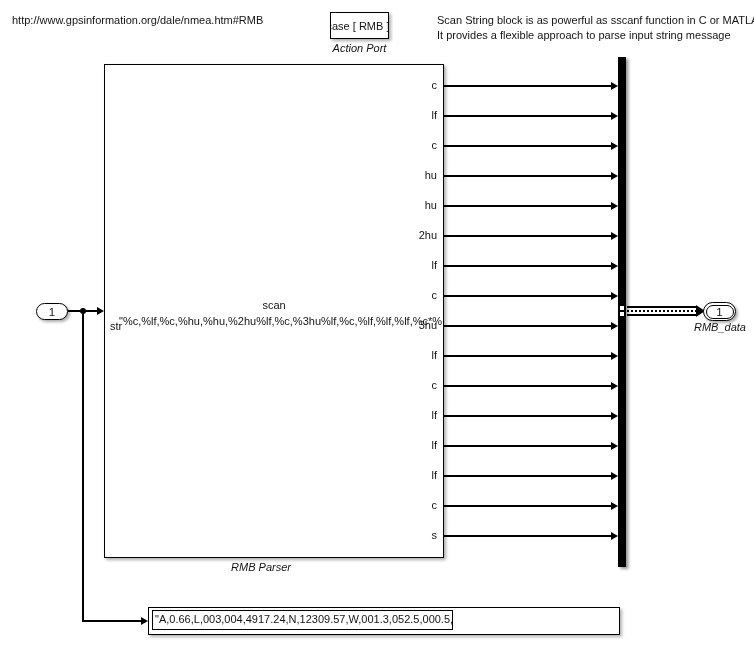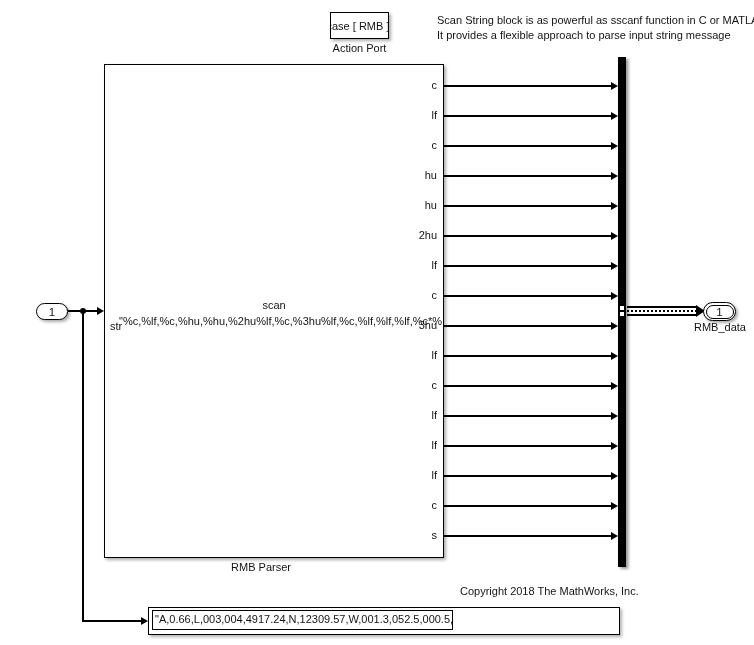--- a/index.html
+++ b/index.html
@@ -5,21 +5,21 @@
   html,body{margin:0;padding:0;background:#fff;}
   .canvas{
     position:relative;width:754px;height:645px;background:#ffffff;
     font-family:"Liberation Sans",sans-serif;color:#141414;overflow:hidden;
   }
   .note{position:absolute;font-size:11px;line-height:15px;white-space:nowrap;}
   .block{
     position:absolute;background:#fff;border:1.5px solid #000;box-sizing:border-box;
     box-shadow:2px 2px 3px rgba(0,0,0,0.32);
   }
-  .blk-label{position:absolute;font-size:11px;text-align:center;white-space:nowrap;}
+  .blk-label{position:absolute;font-size:11px;text-align:center;white-space:nowrap;font-style:italic;}
   .hline{position:absolute;height:1.5px;background:#000;}
   .vline{position:absolute;width:1.5px;background:#000;}
   .arrow-r{position:absolute;width:0;height:0;border-top:4px solid transparent;
            border-bottom:4px solid transparent;border-left:7px solid #000;}
   .dot{position:absolute;width:6px;height:6px;border-radius:50%;background:#000;}
   .port-oval{
     position:absolute;background:#fff;border:1.4px solid #000;border-radius:10px;
     box-sizing:border-box;display:flex;align-items:center;justify-content:center;
     font-size:11.5px;box-shadow:2px 2px 3px rgba(0,0,0,0.32);
   }
@@ -49,20 +49,21 @@
   .strval{position:absolute;left:152px;top:610px;width:301px;height:20px;
     border:1px solid #000;box-sizing:border-box;font-size:11px;line-height:17px;
     padding-left:2px;white-space:nowrap;overflow:hidden;background:#fff;}
 </style>
 </head>
 <body>
 
 <div class="canvas">
 
   <div class="note" style="left:12px;top:13px;">
+    <div>http://www.gpsinformation.org/dale/nmea.htm#RMB</div>
   </div>
 
   <div class="note" style="left:437px;top:13px;">
     <div>Scan String block is as powerful as sscanf function in C or MATLAB</div>
     <div>It provides a flexible approach to parse input string message</div>
   </div>
 
   <div class="block action-port" style="left:330px;top:12px;width:59px;height:27px;">
     <span>case [ RMB ]:</span>
   </div>
@@ -143,18 +144,17 @@
   <div class="bus">
     <div class="bus-dots"></div>
   </div>
   <div class="bus-arrow"></div>
 
   <div class="port-oval port-double" style="left:703px;top:302px;width:33px;height:19px;">
     <span>1</span>
   </div>
   <div class="blk-label" style="left:694px;top:321px;text-align:left;">RMB_data</div>
 
-  <div class="note" style="left:460px;top:584px;">Copyright 2018 The MathWorks, Inc.</div>
 
   <div class="strblk"></div>
   <div class="strval">"A,0.66,L,003,004,4917.24,N,12309.57,W,001.3,052.5,000.5,V*20"</div>
 
 </div>
 
 </body></html>

